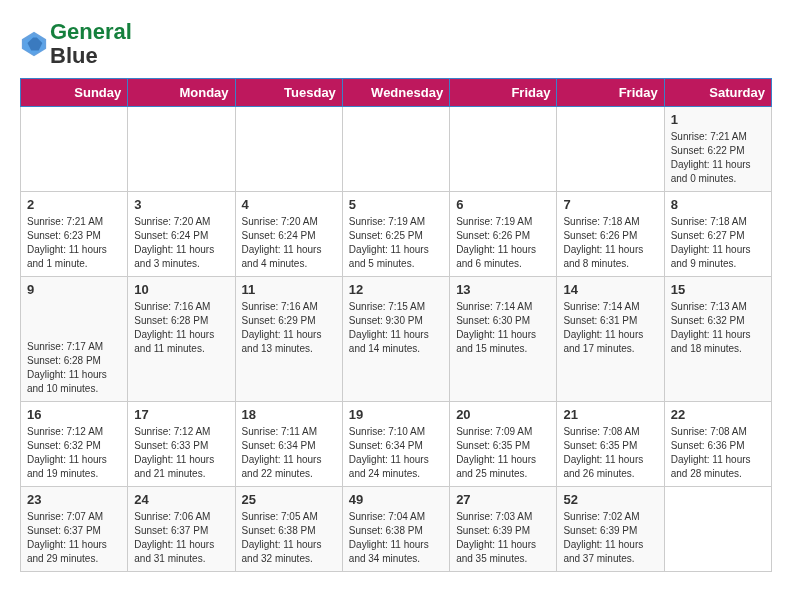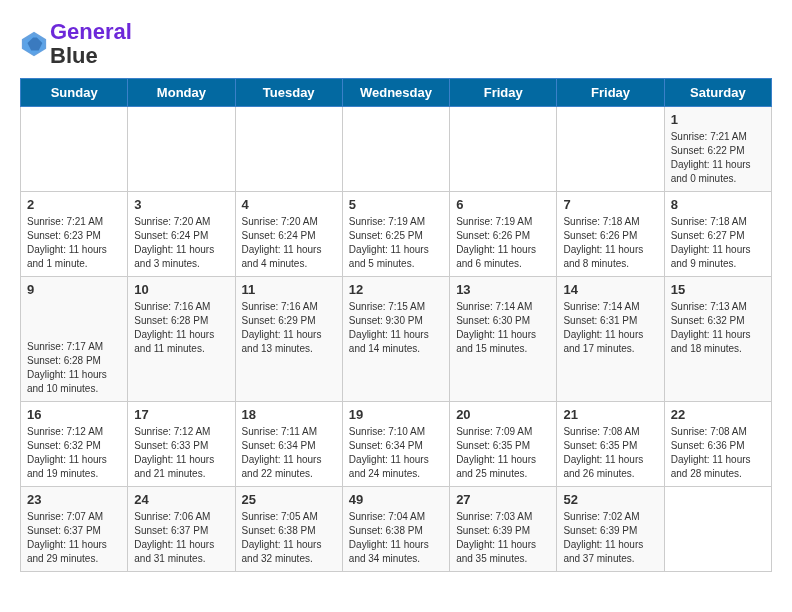--- a/index.html
+++ b/index.html
@@ -45,24 +45,24 @@
     .location {
       font-size: 16px;
       color: #555;
     }
     table {
       width: 100%;
       border-collapse: collapse;
       table-layout: fixed;
     }
     thead tr th {
-      background-color: #0369a1;
+      background-color: #be185d;
       color: #fff;
-      text-align: center;
-      padding: 6px 13px;
+      text-align: right;
+      padding: 6px 6px;
       font-size: 13px;
       font-weight: bold;
       border: 1px solid #3a80c9;
     }
     tbody tr td {
       vertical-align: top;
       border: 1px solid #ccc;
       padding: 5px 6px;
       font-size: 10.5px;
       color: #333;
@@ -91,21 +91,21 @@
 
 <div>
   <div class="header">
     <div class="logo">
       <svg class="logo-icon" viewBox="0 0 30 30">
         <polygon points="15,2 28,10 28,20 15,28 2,20 2,10" fill="#4a90d9" opacity="0.85"></polygon>
         <polygon points="15,5 26,12 26,20 15,26 4,20 4,12" fill="#5ba3e8"></polygon>
         <polygon points="18,8 24,14 20,22 12,22 8,14 14,8" fill="#3a7abf"></polygon>
       </svg>
       <div>
-        <div class="logo-text"><span style="color:#6d28d9">General</span><br><span style="color:#333">Blue</span></div>
+        <div class="logo-text"><span style="color:#15803d">General</span><br><span style="color:#333">Blue</span></div>
       </div>
     </div>
     <div class="title-block">
       <div class="month-title"></div>
       <div class="location"></div>
     </div>
   </div>
 
   <table>
     <thead>

